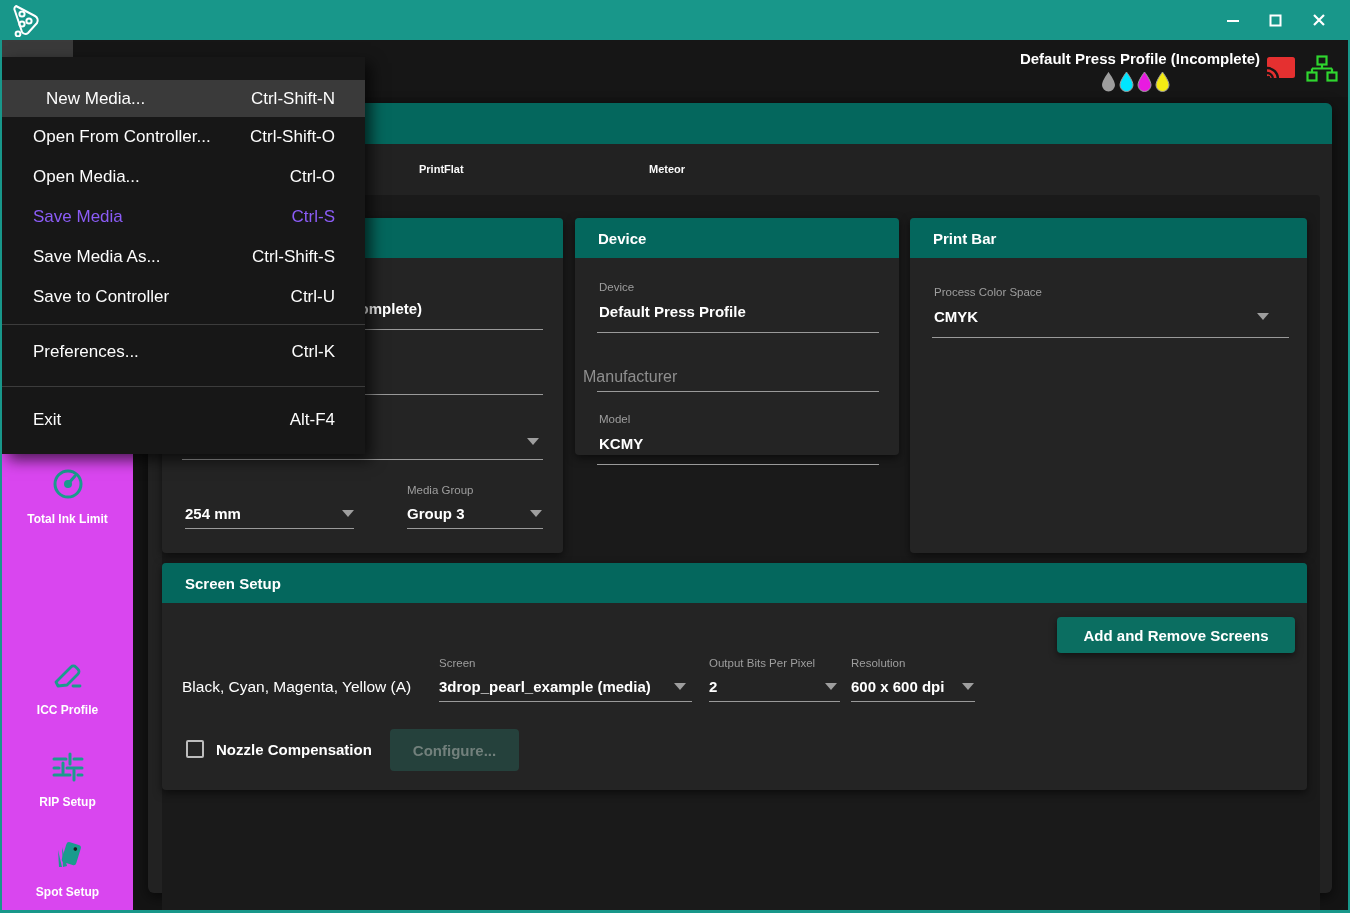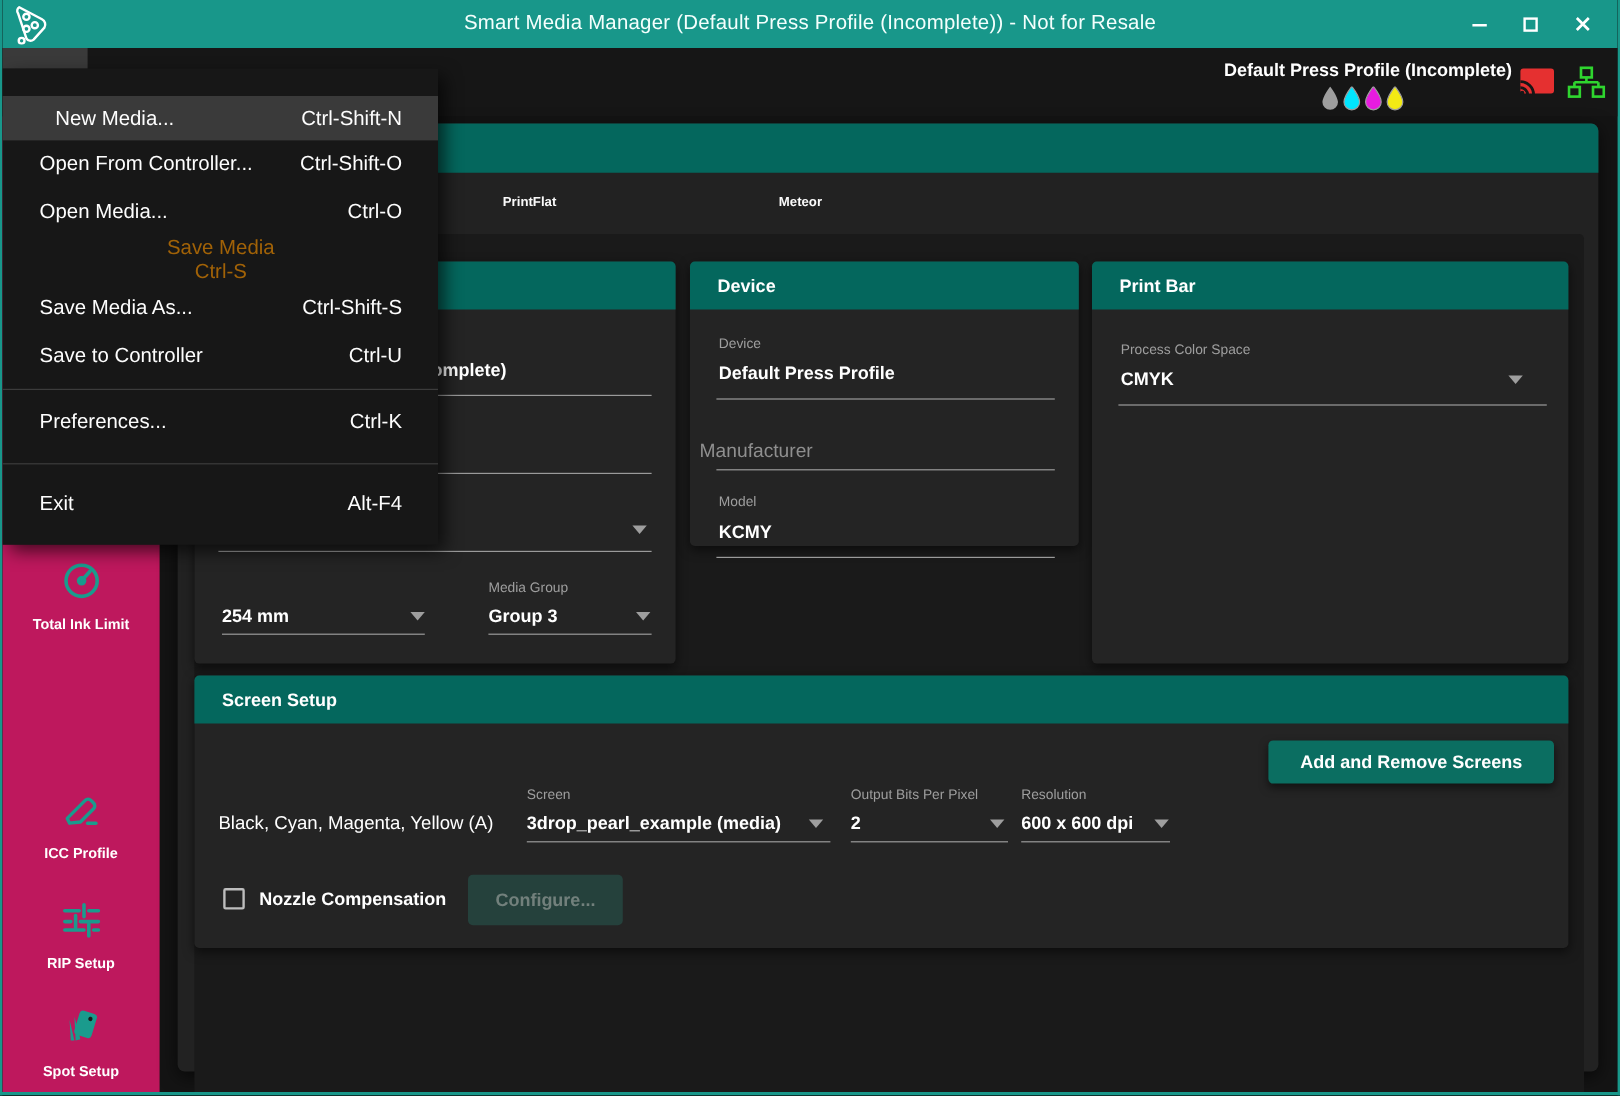--- a/index.html
+++ b/index.html
@@ -16,24 +16,24 @@
   .menubtn{top:0;height:57px;display:flex;align-items:center;justify-content:center;
            color:#fff;font-size:15px;font-weight:bold;}
   #profile-name{top:10px;right:88px;color:#fff;font-size:15px;font-weight:bold;}
   #ink-row{top:32px;right:178px;display:flex;gap:3px;}
   
   #file-menu{left:0;top:57px;width:363px;height:397px;background:#171717;z-index:60;
              box-shadow:6px 6px 14px rgba(0,0,0,.65);padding-top:23px;}
   .menu-item{height:40px;display:flex;justify-content:space-between;align-items:center;
              padding:0 30px 0 31px;font-size:17px;color:#fdfdfd;}
   .menu-item.hl{background:#3a3a3a;height:37px;padding-left:44px;}
-  .menu-item.disabled{color:#a16207;flex-direction:column;}
+  .menu-item.disabled{color:#8b5cf6;}
   .menu-sep{height:1px;background:#3c3c3c;margin:7px 0;}
   
-  #sidebar{left:0;top:97px;width:131px;height:814px;background:#be185d;}
+  #sidebar{left:0;top:97px;width:131px;height:814px;background:#d946ef;}
   .side-item{left:0;width:131px;text-align:center;color:#fff;}
   .side-item .icon{display:block;margin:0 auto 6px auto;}
   .side-label{font-size:12px;font-weight:bold;color:#fff;}
   
   #card{left:146px;top:103px;width:1184px;height:790px;background:#222;border-radius:6px;
         box-shadow:0 4px 14px rgba(0,0,0,.6);}
   #section-bar{left:0;top:0;width:100%;height:41px;background:#04675d;border-radius:6px 6px 0 0;}
   .tab{top:41px;height:49px;display:flex;align-items:center;justify-content:center;
        color:#fafafa;font-size:11px;font-weight:bold;padding:0 26px;}
   #content{left:14px;top:92px;width:1158px;height:786px;background:#1a1a1a;border-radius:4px;}
@@ -60,21 +60,20 @@
   <div class="abs" id="titlebar">
     <span class="abs" style="left:8px;top:3px;">
       <svg width="34" height="34" viewBox="0 0 34 34" fill="none" stroke="#ffffff" stroke-width="2" stroke-linejoin="round" stroke-linecap="round">
         <path d="M6 3 L25 13 a5 5 0 0 1 2 7 L18 30 a4 4 0 0 1 -6 -1 L5 8 a3.5 3.5 0 0 1 1 -5 Z"></path>
         <circle cx="12" cy="11" r="2.6"></circle>
           <circle cx="19" cy="18" r="2.6"></circle>
           <circle cx="12" cy="21" r="2.6"></circle>
         <circle cx="8" cy="31" r="2.4"></circle>
       </svg>
     </span>
-    <div class="abs" id="title-text">Smart Media Manager (Default Press Profile (Incomplete)) - Not for Resale</div>
     <div class="abs winctl" style="right:100px;">
       <svg width="14" height="14">
           <line x1="1" y1="8" x2="13" y2="8" stroke="#fff" stroke-width="2"></line>
         </svg>
     </div>
     <div class="abs winctl" style="right:58px;">
       <svg width="13" height="13">
           <rect x="1.5" y="1.5" width="10" height="10" fill="none" stroke="#fff" stroke-width="2"></rect>
         </svg>
     </div>

